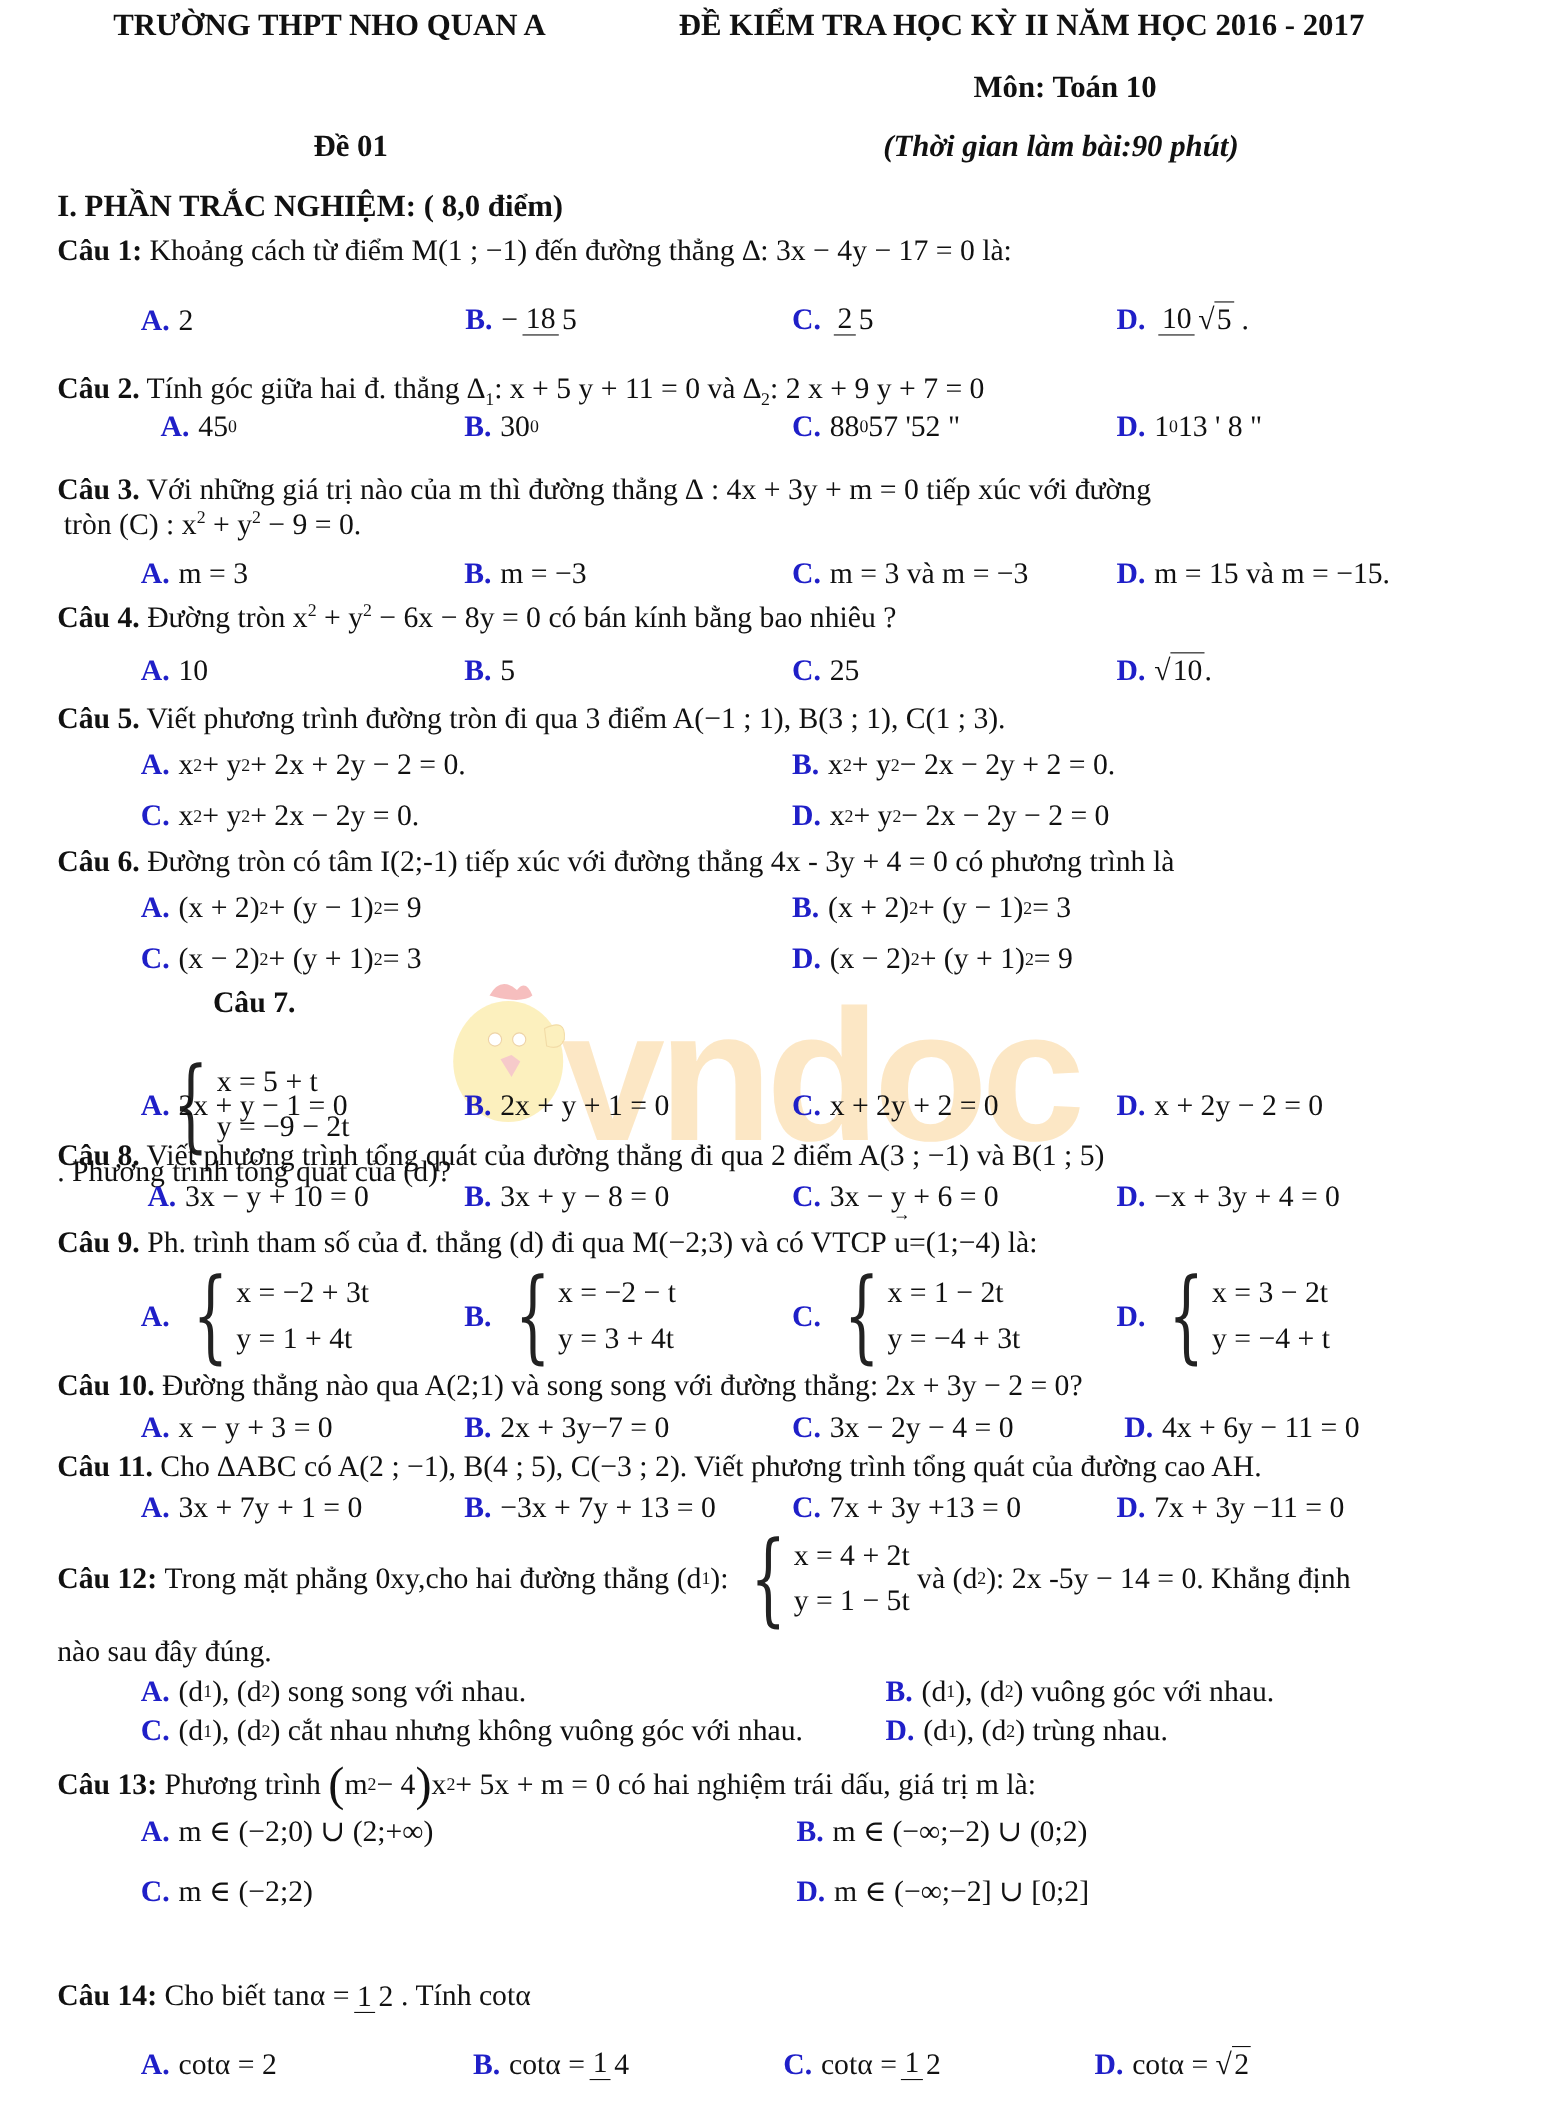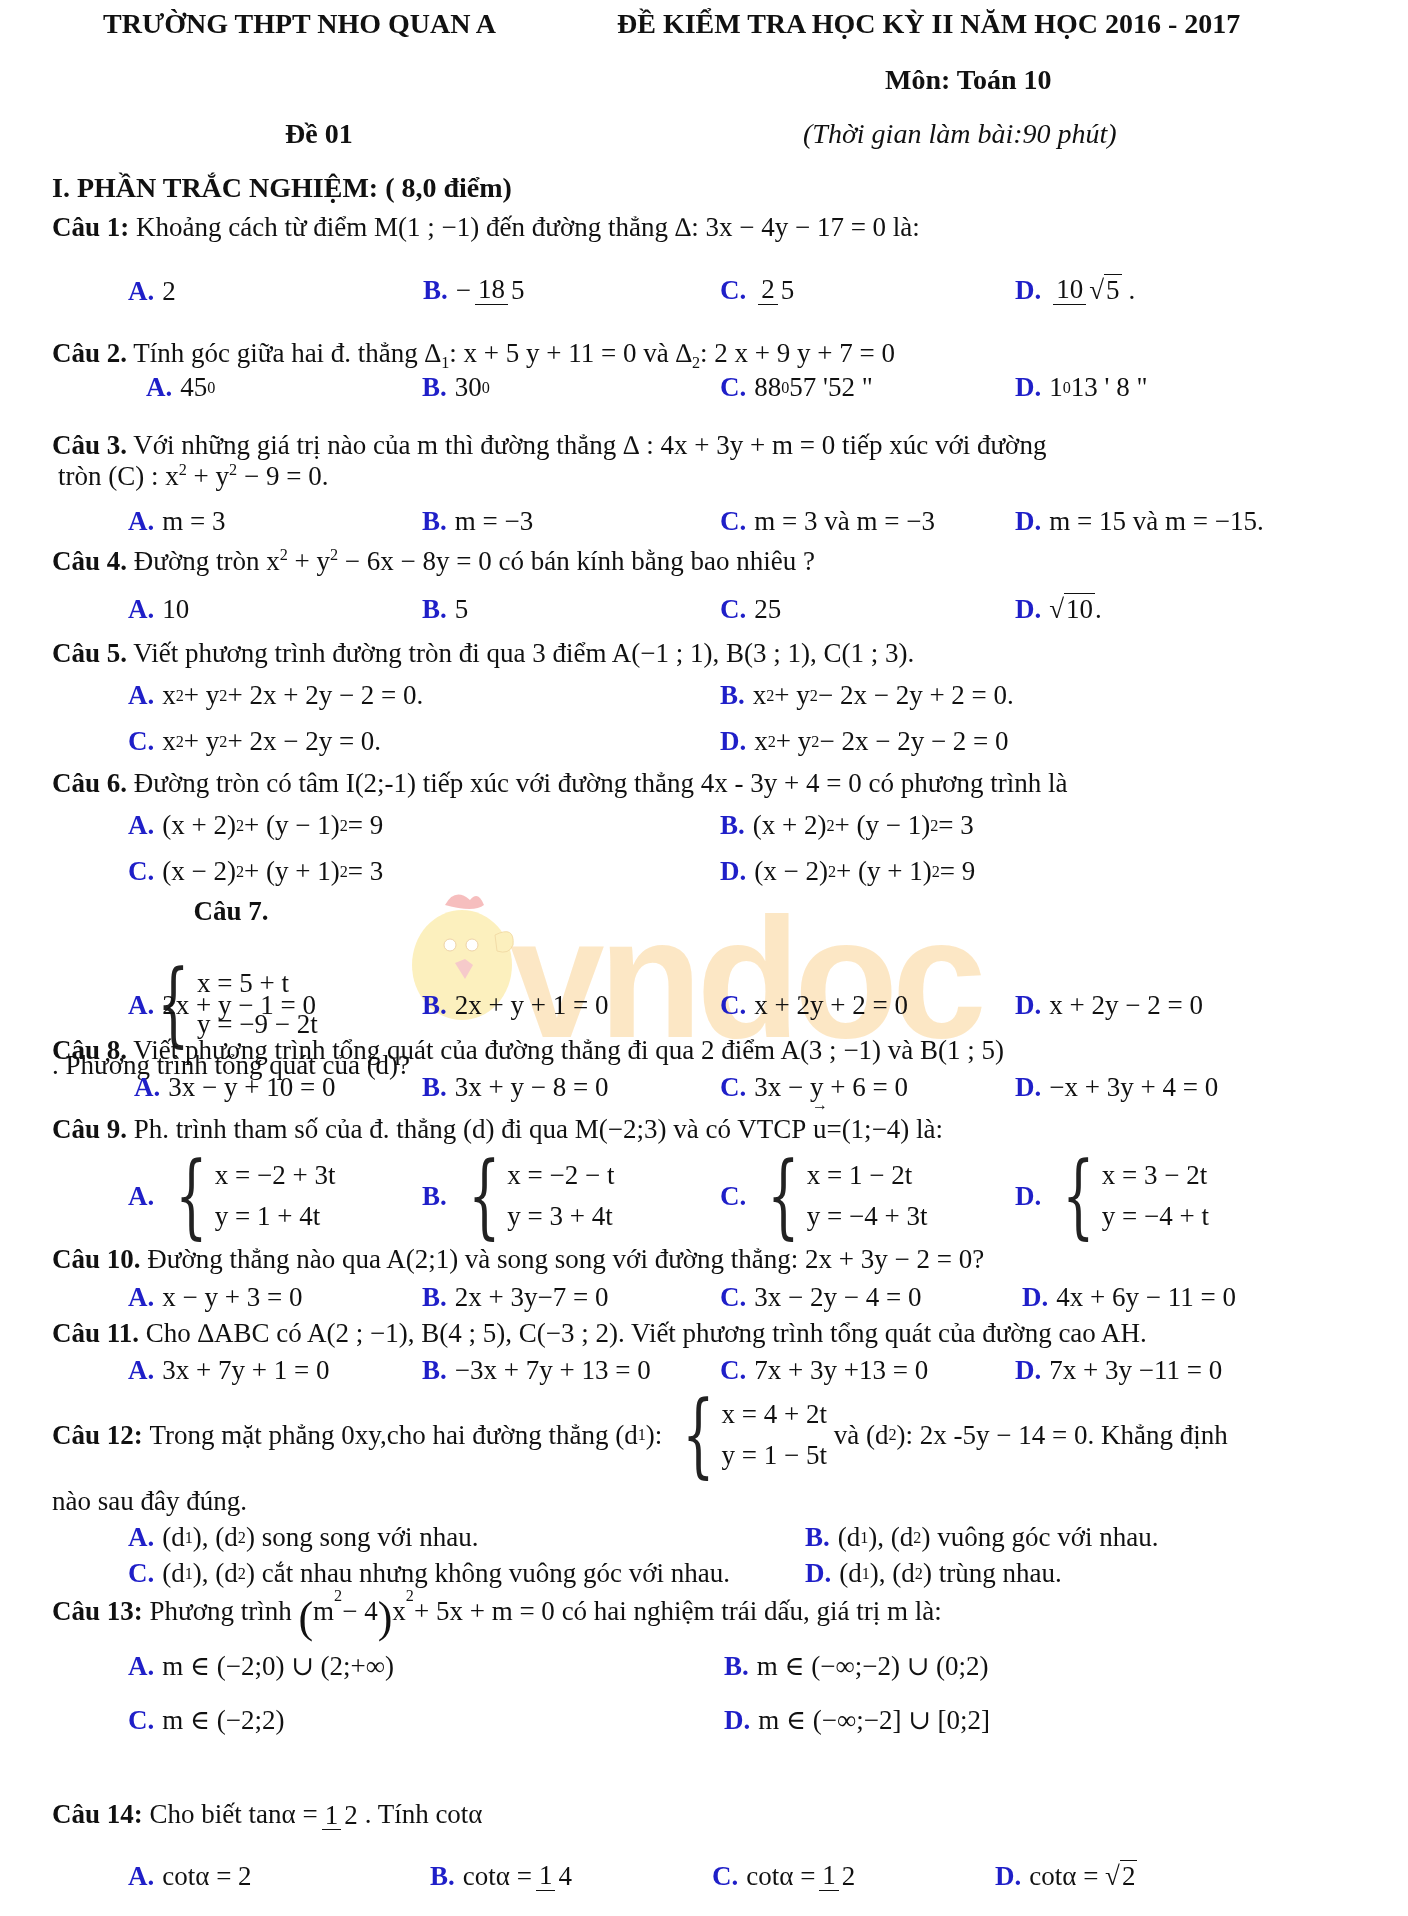--- a/index.html
+++ b/index.html
@@ -1,20 +1,20 @@
 <!DOCTYPE html>
 <html><head>
 <meta charset="utf-8">
 <style>
   html, body { margin:0; padding:0; }
   body { width:1408px; height:1916px; background:#ffffff; position:relative; overflow:hidden;
          font-family:"Liberation Serif","DejaVu Serif",serif; color:#111; }
   .abs { position:absolute; white-space:nowrap; }
   .hdr { font-weight:bold; font-size:28px; }
-  .it { font-style:italic; }
+  .it { font-style:italic;font-weight:bold; }
   .q { font-size:27px; }
   .qn { font-weight:bold; }
   .opt { font-size:27px; display:flex; align-items:center; }
   .lbl { color:#1f1fc8; font-weight:bold; margin-right:8px; }
   sup { font-size:60%; vertical-align:super; line-height:0; }
   sub { font-size:60%; vertical-align:sub; line-height:0; }
   .frac { display:inline-flex; flex-direction:row; align-items:center; vertical-align:middle; margin:0 4px; line-height:1.05; }
   .frac .num { border-bottom:1.6px solid #111; padding:0 3px; }
   .frac .den { padding:0 3px; }
   .sqrt { display:inline-block; }
@@ -407,21 +407,21 @@
     </div>
   <div class="abs opt" style="left:805px; top:1558px;">
       <span class="lbl">D.</span>
       <span>(d</span>
       <sub>1</sub>
       <span>), (d</span>
       <sub>2</sub>
       <span>) trùng nhau.</span>
     </div>
 
-  <div class="abs q" style="left:52px; top:1596px; display:flex; align-items:flex-start; height:52px;">
+  <div class="abs q" style="left:52px; top:1596px; display:flex; align-items:center; height:52px;">
     <span class="qn">Câu 13:</span>&nbsp;<span>Phương trình</span>&nbsp;
     <span class="bigp">(</span><span>m</span><sup>2</sup><span> − 4</span><span class="bigp">)</span><span>x</span><sup>2</sup><span> + 5x + m = 0</span>&nbsp;
     <span>có hai nghiệm trái dấu, giá trị m là:</span>
   </div>
   <div class="abs opt" style="left:128px; top:1650px;">
       <span class="lbl">A.</span>
       <span>m ∈ (−2;0) ∪ (2;+∞)</span>
     </div>
   <div class="abs opt" style="left:724px; top:1650px;">
       <span class="lbl">B.</span>

